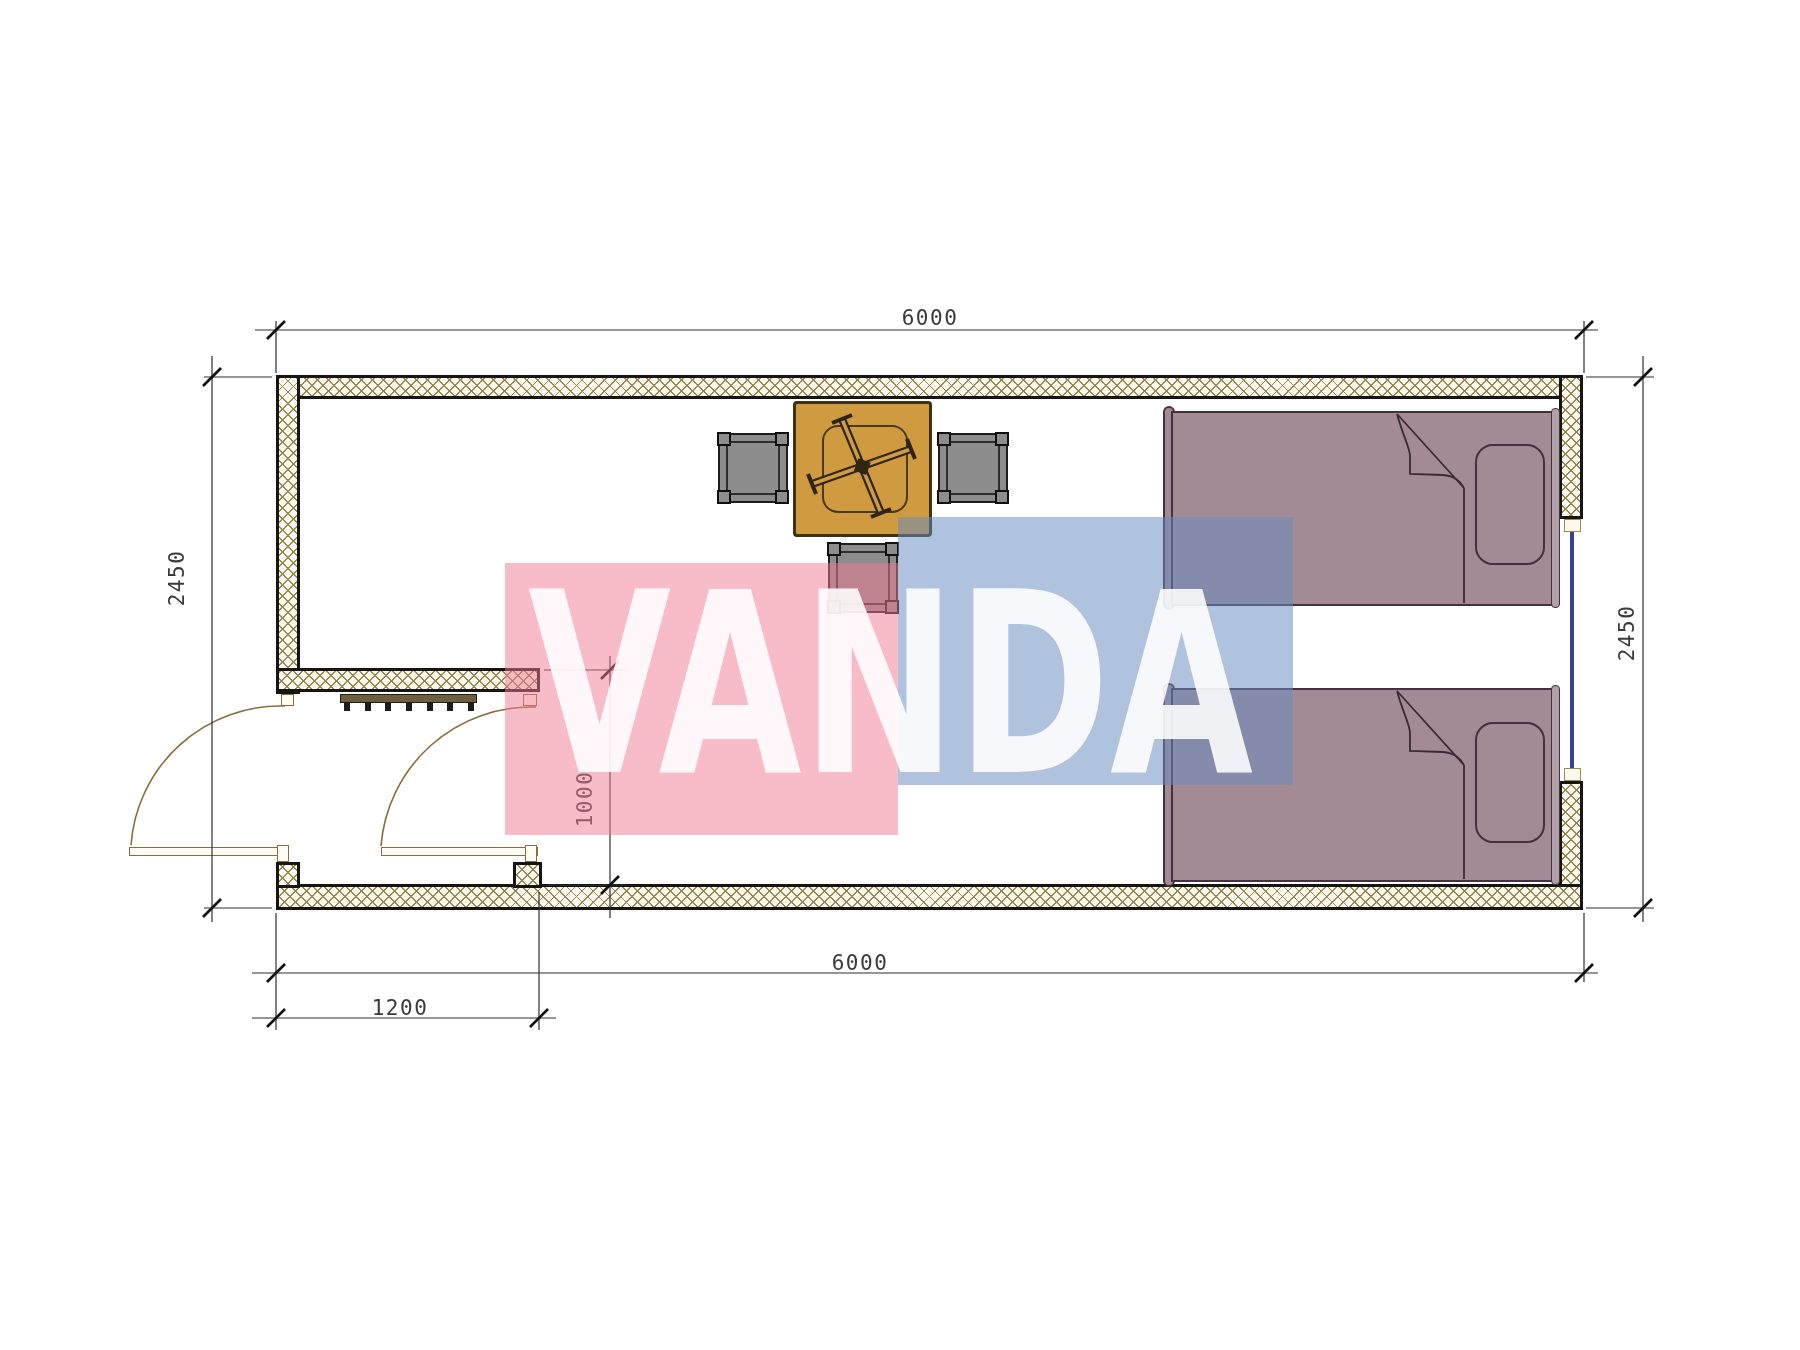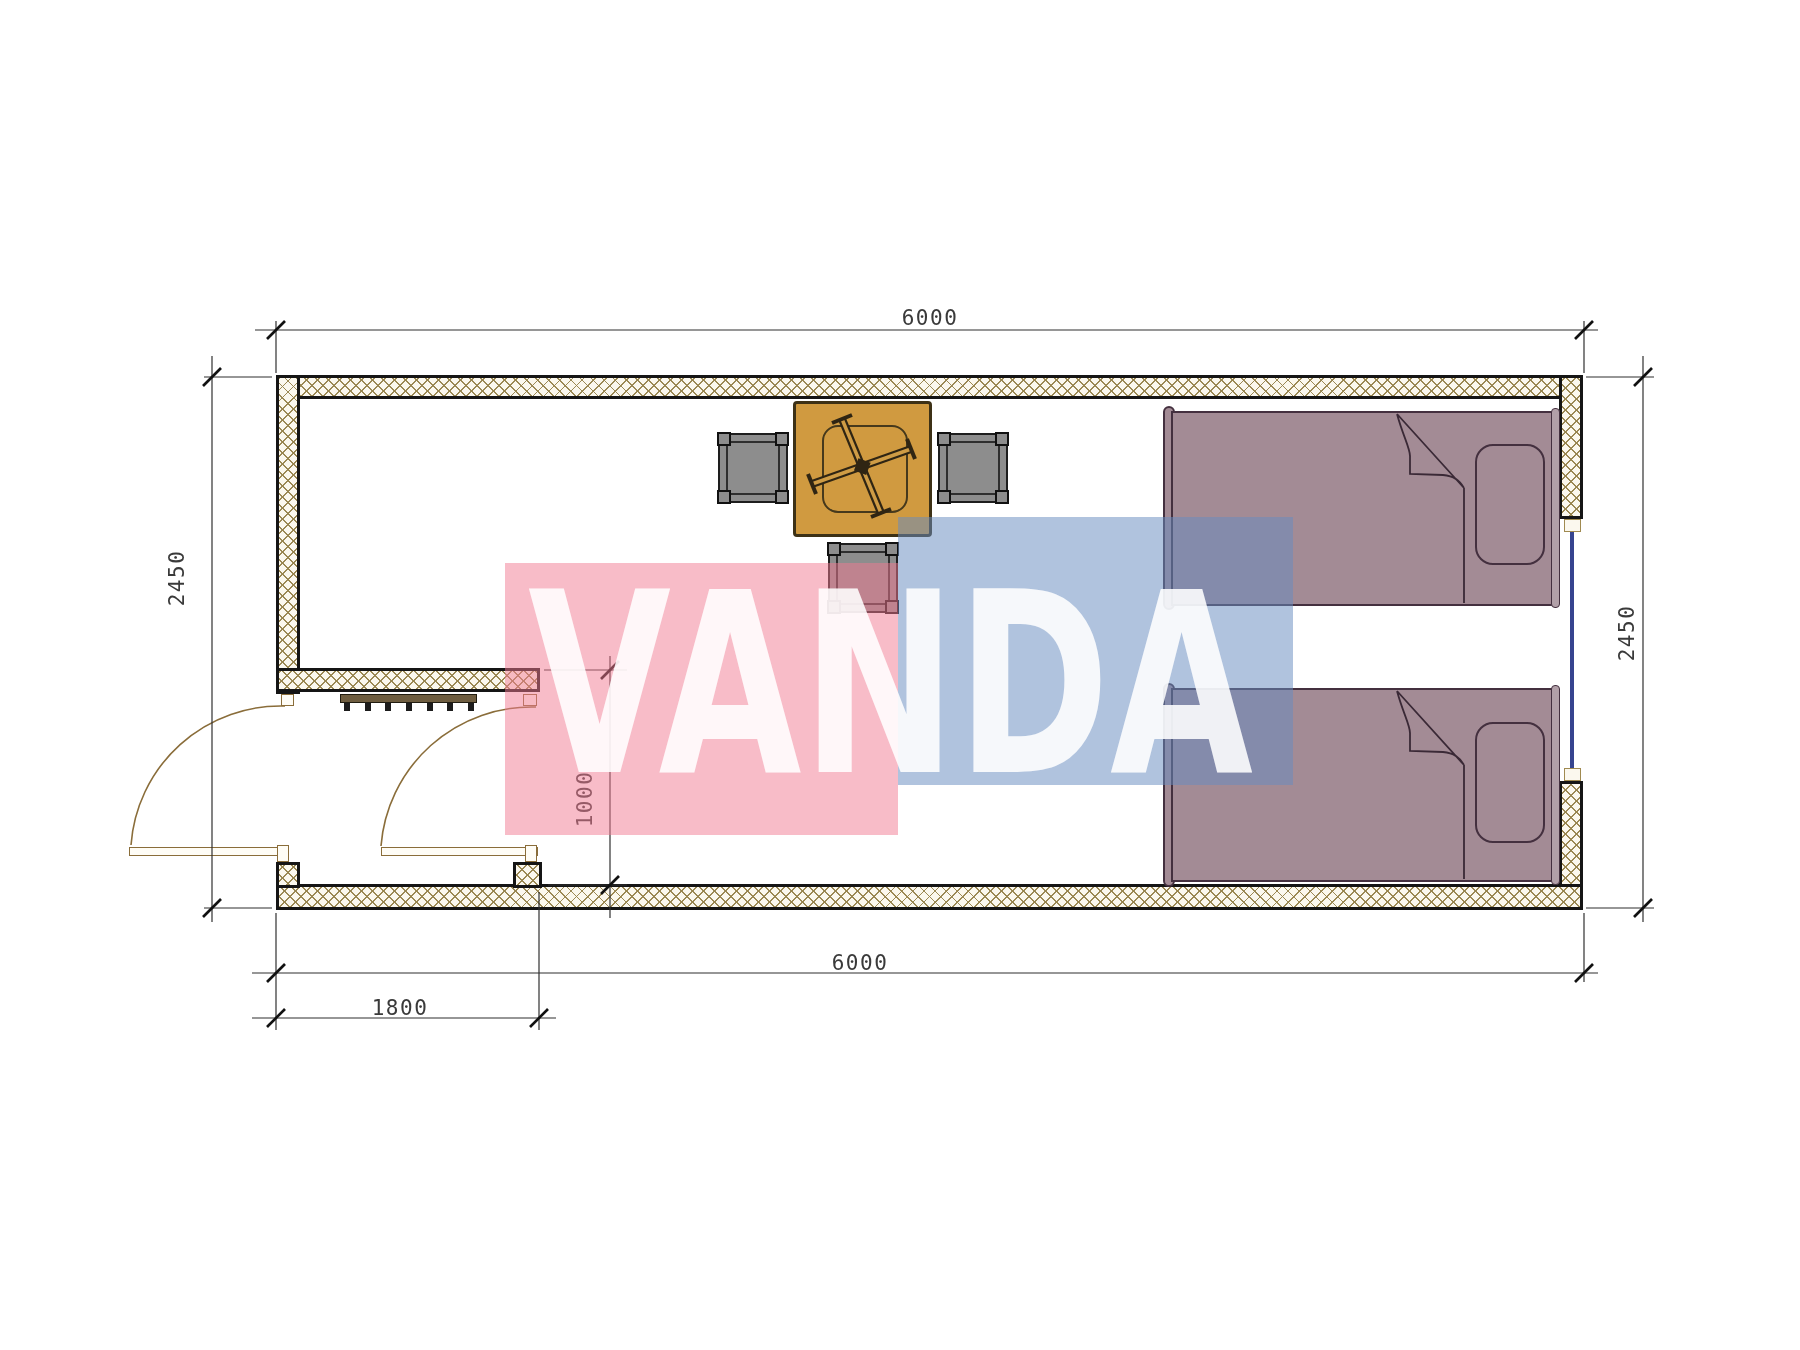--- a/index.html
+++ b/index.html
@@ -176,21 +176,21 @@
       <line x1="601" y1="679" x2="619" y2="661"></line>
         <line x1="601" y1="894" x2="619" y2="876"></line>
     </g>
   </svg>
 
   <div class="dim" style="left:865px;top:306px;width:130px;">6000</div>
   <div class="dim vert" style="left:117px;top:566px;width:120px;">2450</div>
   <div class="dim vert" style="left:1567px;top:621px;width:120px;">2450</div>
   <div class="dim vert" style="left:525px;top:787px;width:120px;">1000</div>
   <div class="dim" style="left:795px;top:951px;width:130px;">6000</div>
-  <div class="dim" style="left:335px;top:996px;width:130px;">1800</div>
+  <div class="dim" style="left:335px;top:996px;width:130px;">1200</div>
 
   <div class="wm-pink"></div>
   <div class="wm-blue"></div>
   <svg width="1800" height="1350">
     <text x="528" y="772" font-size="252" font-weight="bold" font-family="DejaVu Sans, Liberation Sans, sans-serif" fill="rgba(255,255,255,0.88)" textLength="725" lengthAdjust="spacingAndGlyphs">VANDA</text>
   </svg>
 
 </div>
 
 </body></html>

